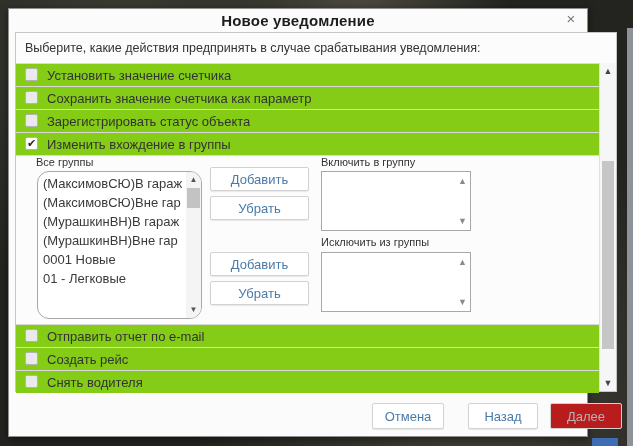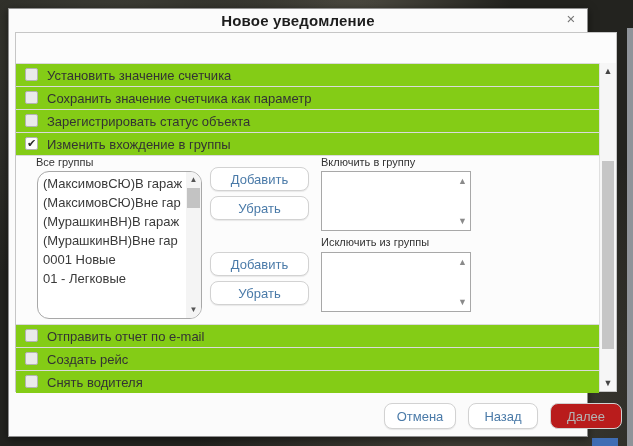--- a/index.html
+++ b/index.html
@@ -75,21 +75,21 @@
   .lb-sb .thumb{position:absolute;left:1px;right:1px;top:16px;height:20px;background:#c3c3c3;}
   .sb-arrow{position:absolute;left:0;right:0;text-align:center;font-size:8px;color:#555;height:14px;line-height:14px;cursor:pointer;}
   .sb-arrow.up{top:1px;}
   .sb-arrow.down{bottom:1px;}
   
   .empty-arrow{position:absolute;right:3px;font-size:9px;color:#8a8a8a;cursor:pointer;}
   .empty-arrow.up{top:4px;}
   .empty-arrow.down{bottom:4px;}
 
   .btn{
-    background:#fff;border:1px solid #d2d2d2;border-radius:8px;
+    background:#fff;border:1px solid #d2d2d2;border-radius:2px;
     color:#4a7aa8;font-size:13px;font-family:"Liberation Sans",sans-serif;
     box-shadow:0 1px 1px rgba(0,0,0,.08);cursor:pointer;
   }
   .side-btn{position:absolute;left:194px;width:99px;height:24px;}
   .footer-btn{position:absolute;top:394px;height:26px;}
   .footer-btn.disabled{color:#b4b4b4;background:#b91c1c;box-shadow:none;cursor:default;}
 
   
   .main-sb{
     position:absolute;right:0;top:0;bottom:0;width:17px;
@@ -104,20 +104,21 @@
 <div class="bg-right-strip"></div>
 <div class="bg-blue-frag"></div>
 
 <div class="dialog">
   <div class="titlebar">
     <div class="title">Новое уведомление</div>
     <div class="close">×</div>
   </div>
 
   <div class="panel">
+    <div class="instruction">Выберите, какие действия предпринять в случае срабатывания уведомления:</div>
 
     <div class="list">
       <div class="rows">
 
         <div class="row">
           <span class="cb"></span>
           <span class="lbl">Установить значение счетчика</span>
         </div>
 
         <div class="row">
@@ -191,16 +192,16 @@
       </div>
 
       <div class="main-sb">
         <div class="sb-arrow up">▲</div>
         <div class="thumb"></div>
         <div class="sb-arrow down">▼</div>
       </div>
     </div>
   </div>
 
-  <button class="btn footer-btn" style="left:375px;width:72px;">Отмена</button>
+  <button class="btn footer-btn" style="left:363px;width:72px;">Отмена</button>
   <button class="btn footer-btn" style="left:459px;width:70px;">Назад</button>
   <button class="btn footer-btn disabled" style="left:541px;width:72px;">Далее</button>
 </div>
 
 </body></html>

